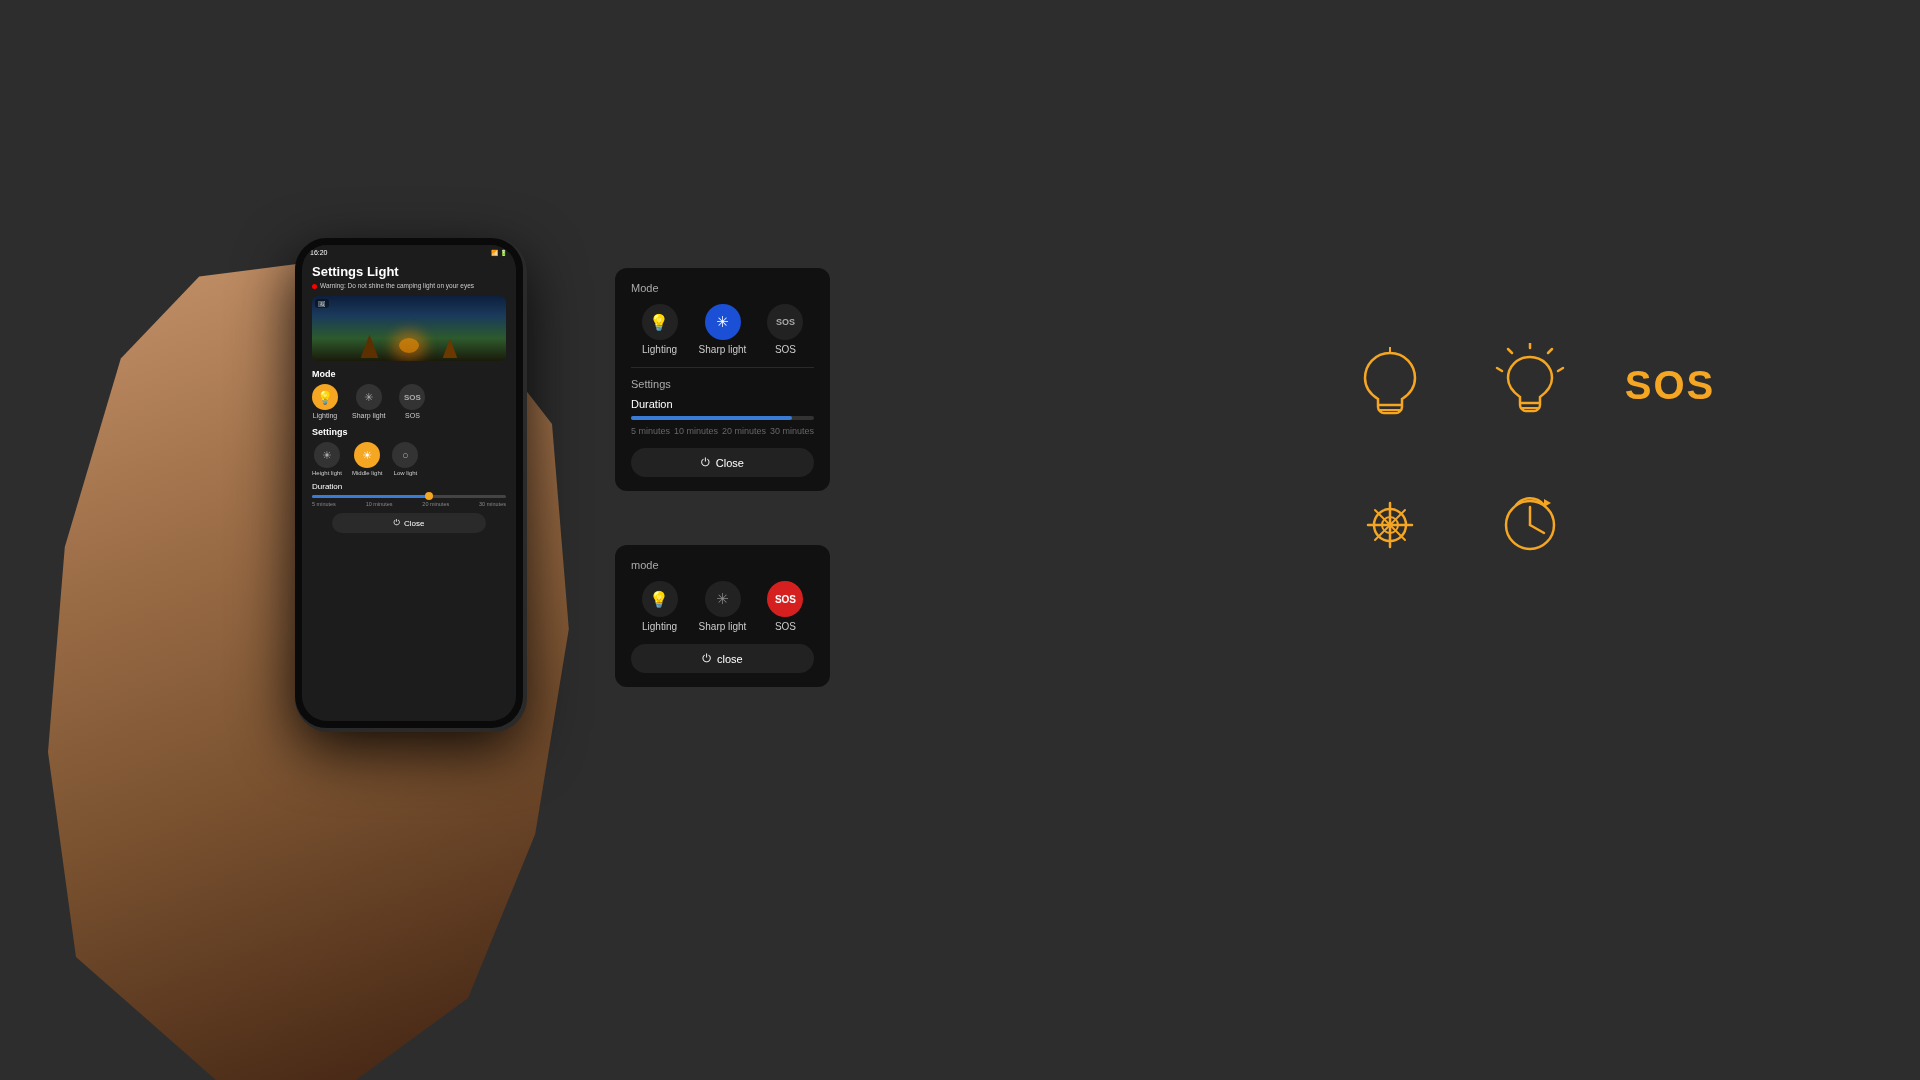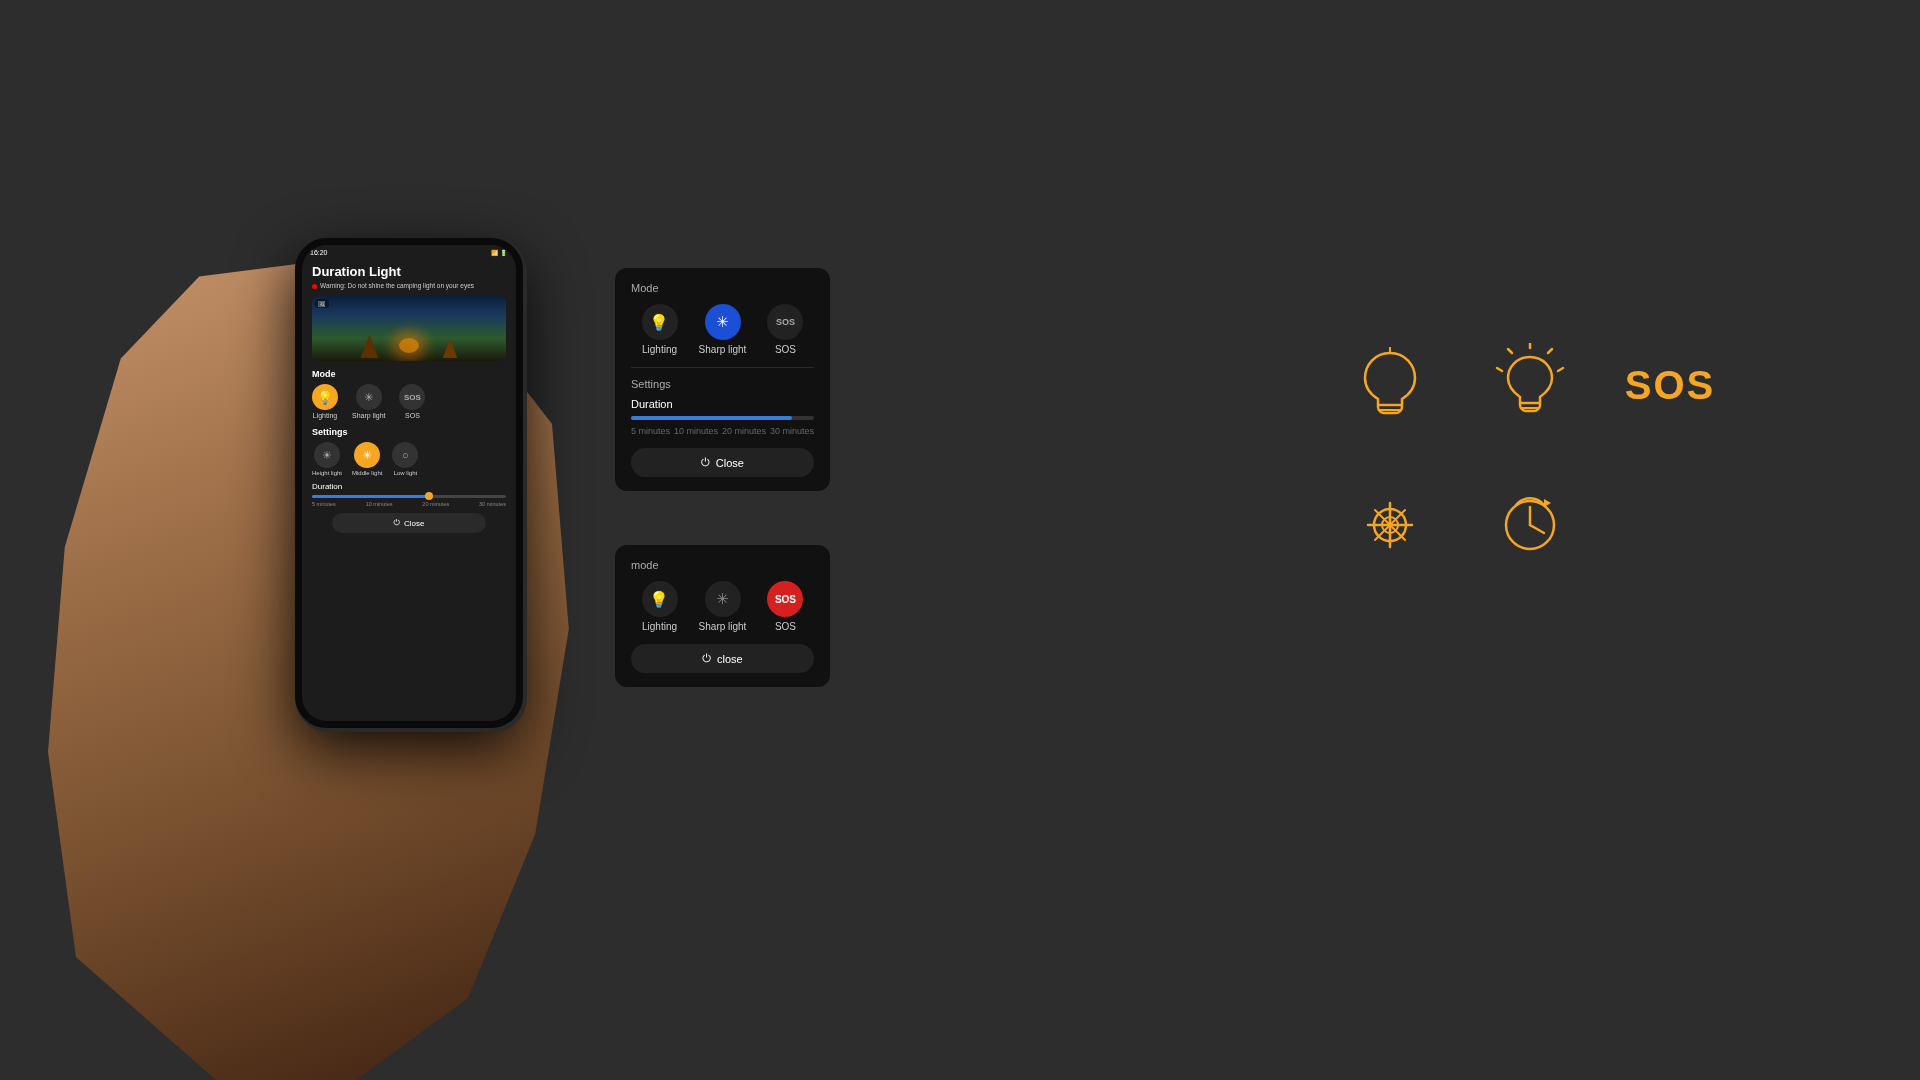--- a/index.html
+++ b/index.html
@@ -32,21 +32,21 @@
 ">
 
   <div style="width:100%;height:100%;background:#1c1c1c;overflow:hidden;">
 
     <div style="display:flex;justify-content:space-between;padding:4px 8px;font-size:7px;color:#fff;background:#1c1c1c;">
       <span>16:20</span>
       <span style="font-size:6px;">📶 🔋</span>
     </div>
 
     <div style="padding:4px 10px;color:#fff;">
-      <div style="font-size:13px;font-weight:bold;color:#fff;margin-bottom:3px;">Duration Light</div>
+      <div style="font-size:13px;font-weight:bold;color:#fff;margin-bottom:3px;">Settings Light</div>
       <div style="display:flex;align-items:flex-start;gap:3px;margin-bottom:6px;">
         <div style="width:5px;height:5px;background:red;border-radius:50%;flex-shrink:0;margin-top:2px;"></div>
         <span style="font-size:6.5px;color:#ccc;line-height:1.3;">Warning: Do not shine the camping light on your eyes</span>
       </div>
 
       <div style="width:100%;height:65px;background:linear-gradient(180deg,#0d1f3c 0%,#1a3a5c 30%,#2d5a2d 65%,#1a1a0a 100%);border-radius:6px;margin-bottom:8px;position:relative;overflow:hidden;">
         <div style="position:absolute;bottom:8px;left:50%;transform:translateX(-50%);width:20px;height:15px;background:rgba(255,140,0,0.7);border-radius:50%;box-shadow:0 0 12px 8px rgba(255,120,0,0.4);"></div>
         <div style="position:absolute;bottom:3px;left:25%;width:18px;height:24px;background:#5c3000;clip-path:polygon(50% 0%,0% 100%,100% 100%);"></div>
         <div style="position:absolute;bottom:3px;right:25%;width:15px;height:20px;background:#6b3800;clip-path:polygon(50% 0%,0% 100%,100% 100%);"></div>
         <div style="position:absolute;top:3px;left:3px;background:rgba(0,0,0,0.4);padding:1px 3px;border-radius:3px;font-size:6px;color:#fff;">🖼</div>

